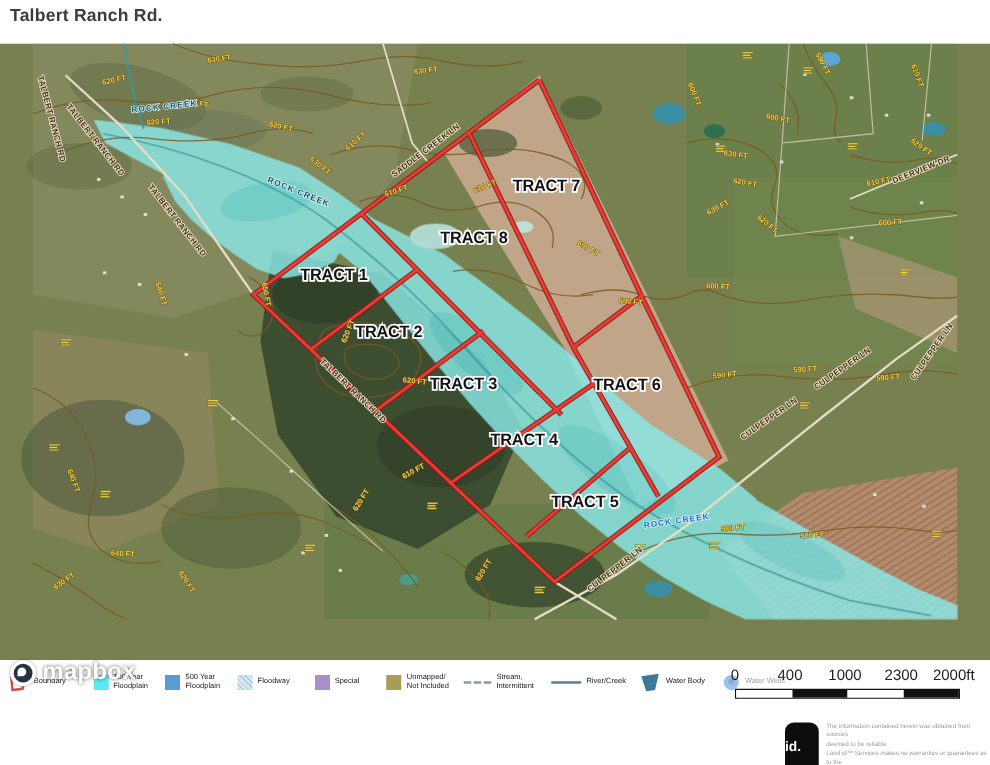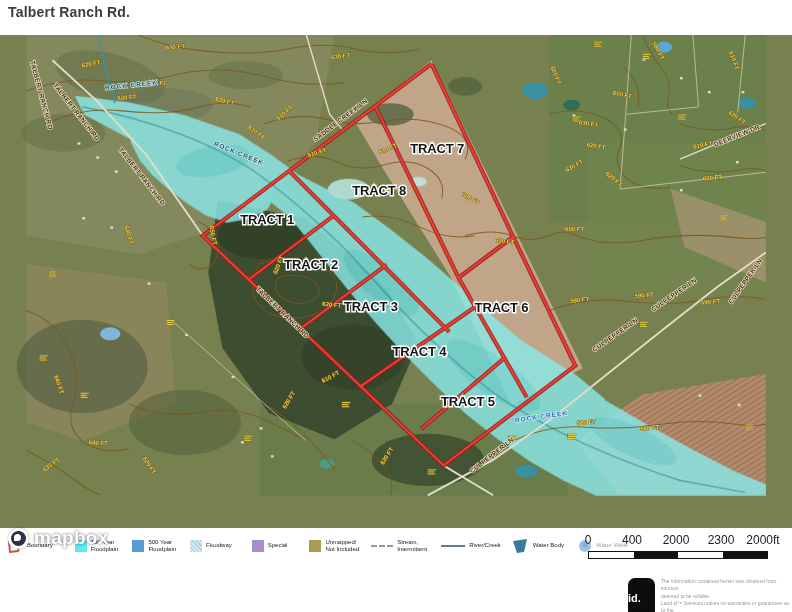--- a/index.html
+++ b/index.html
@@ -360,21 +360,21 @@
     <div class="mapbox">
       <span class="mb-circ">
           <span class="mb-inner"></span>
         </span>
       <span class="mb-word">mapbox</span>
     </div>
 
     <div class="scale">
       <span class="tick" style="left:11px">0</span>
       <span class="tick" style="left:55px">400</span>
-      <span class="tick" style="left:99px">2000</span>
+      <span class="tick" style="left:99px">1000</span>
       <span class="tick" style="left:144px">2300</span>
       <span class="tick" style="left:186px">2000ft</span>
       <span class="sbar">
           <i></i>
           <i></i>
           <i></i>
           <i></i>
         </span>
     </div>
   </div>

